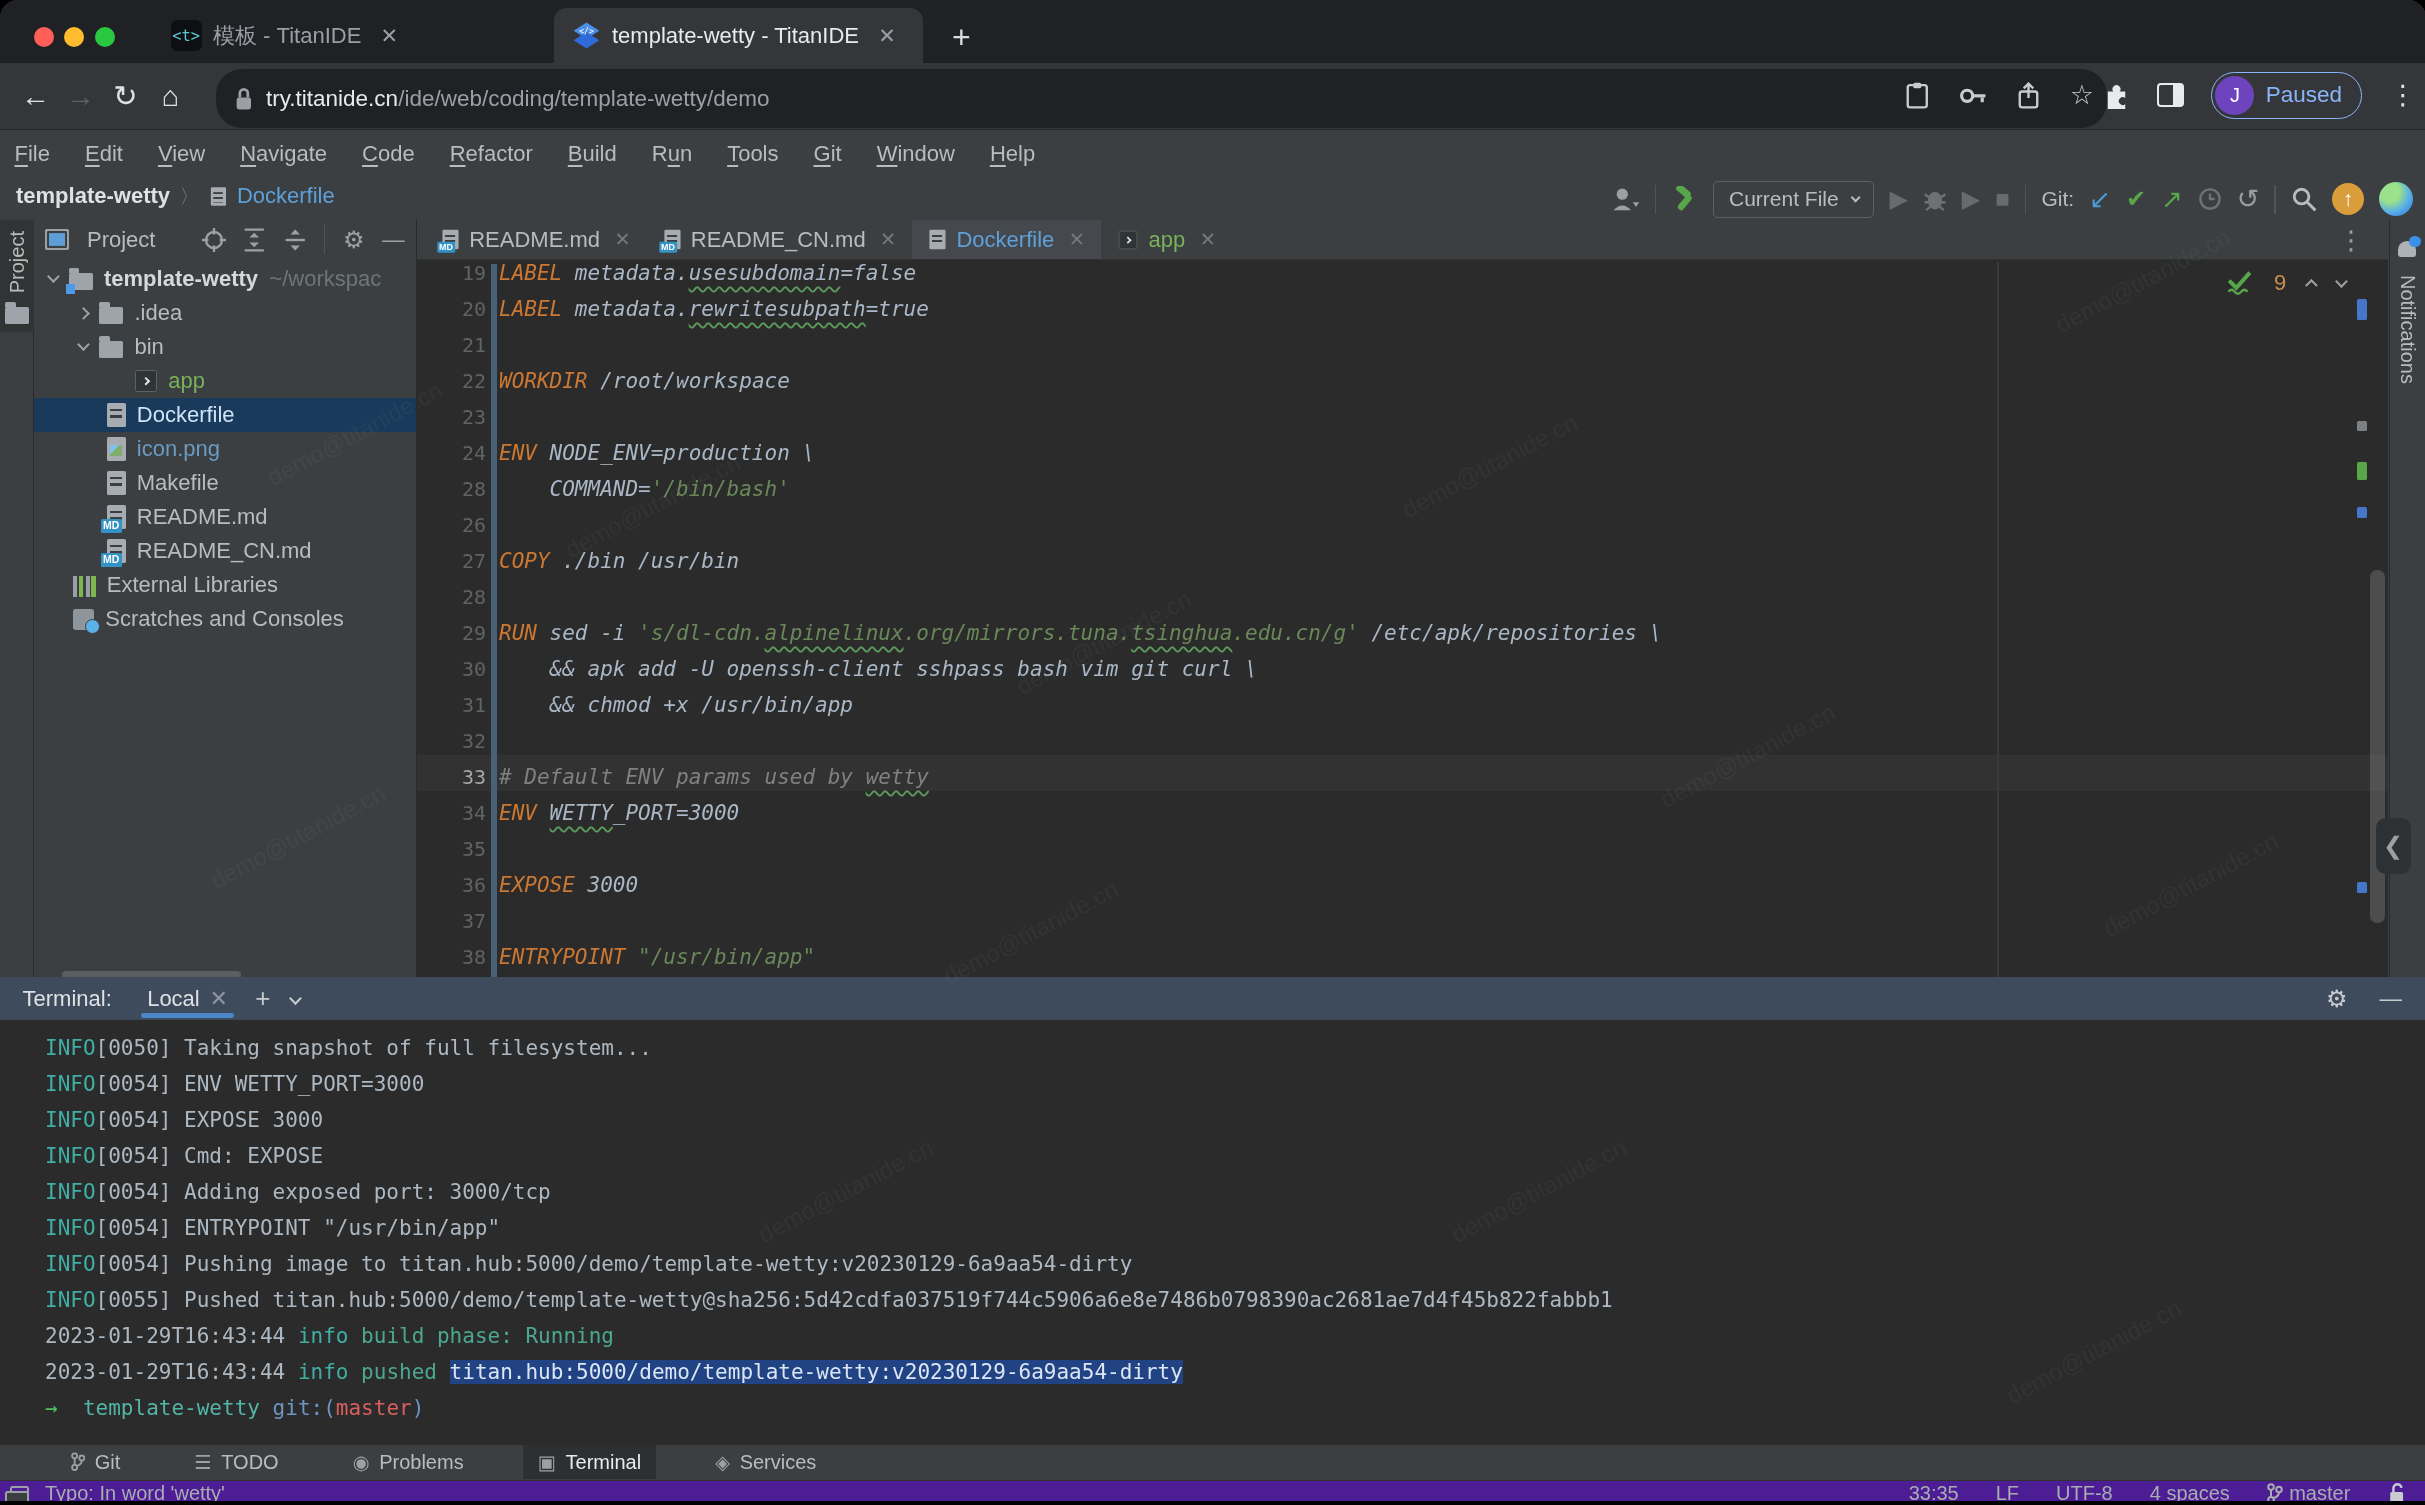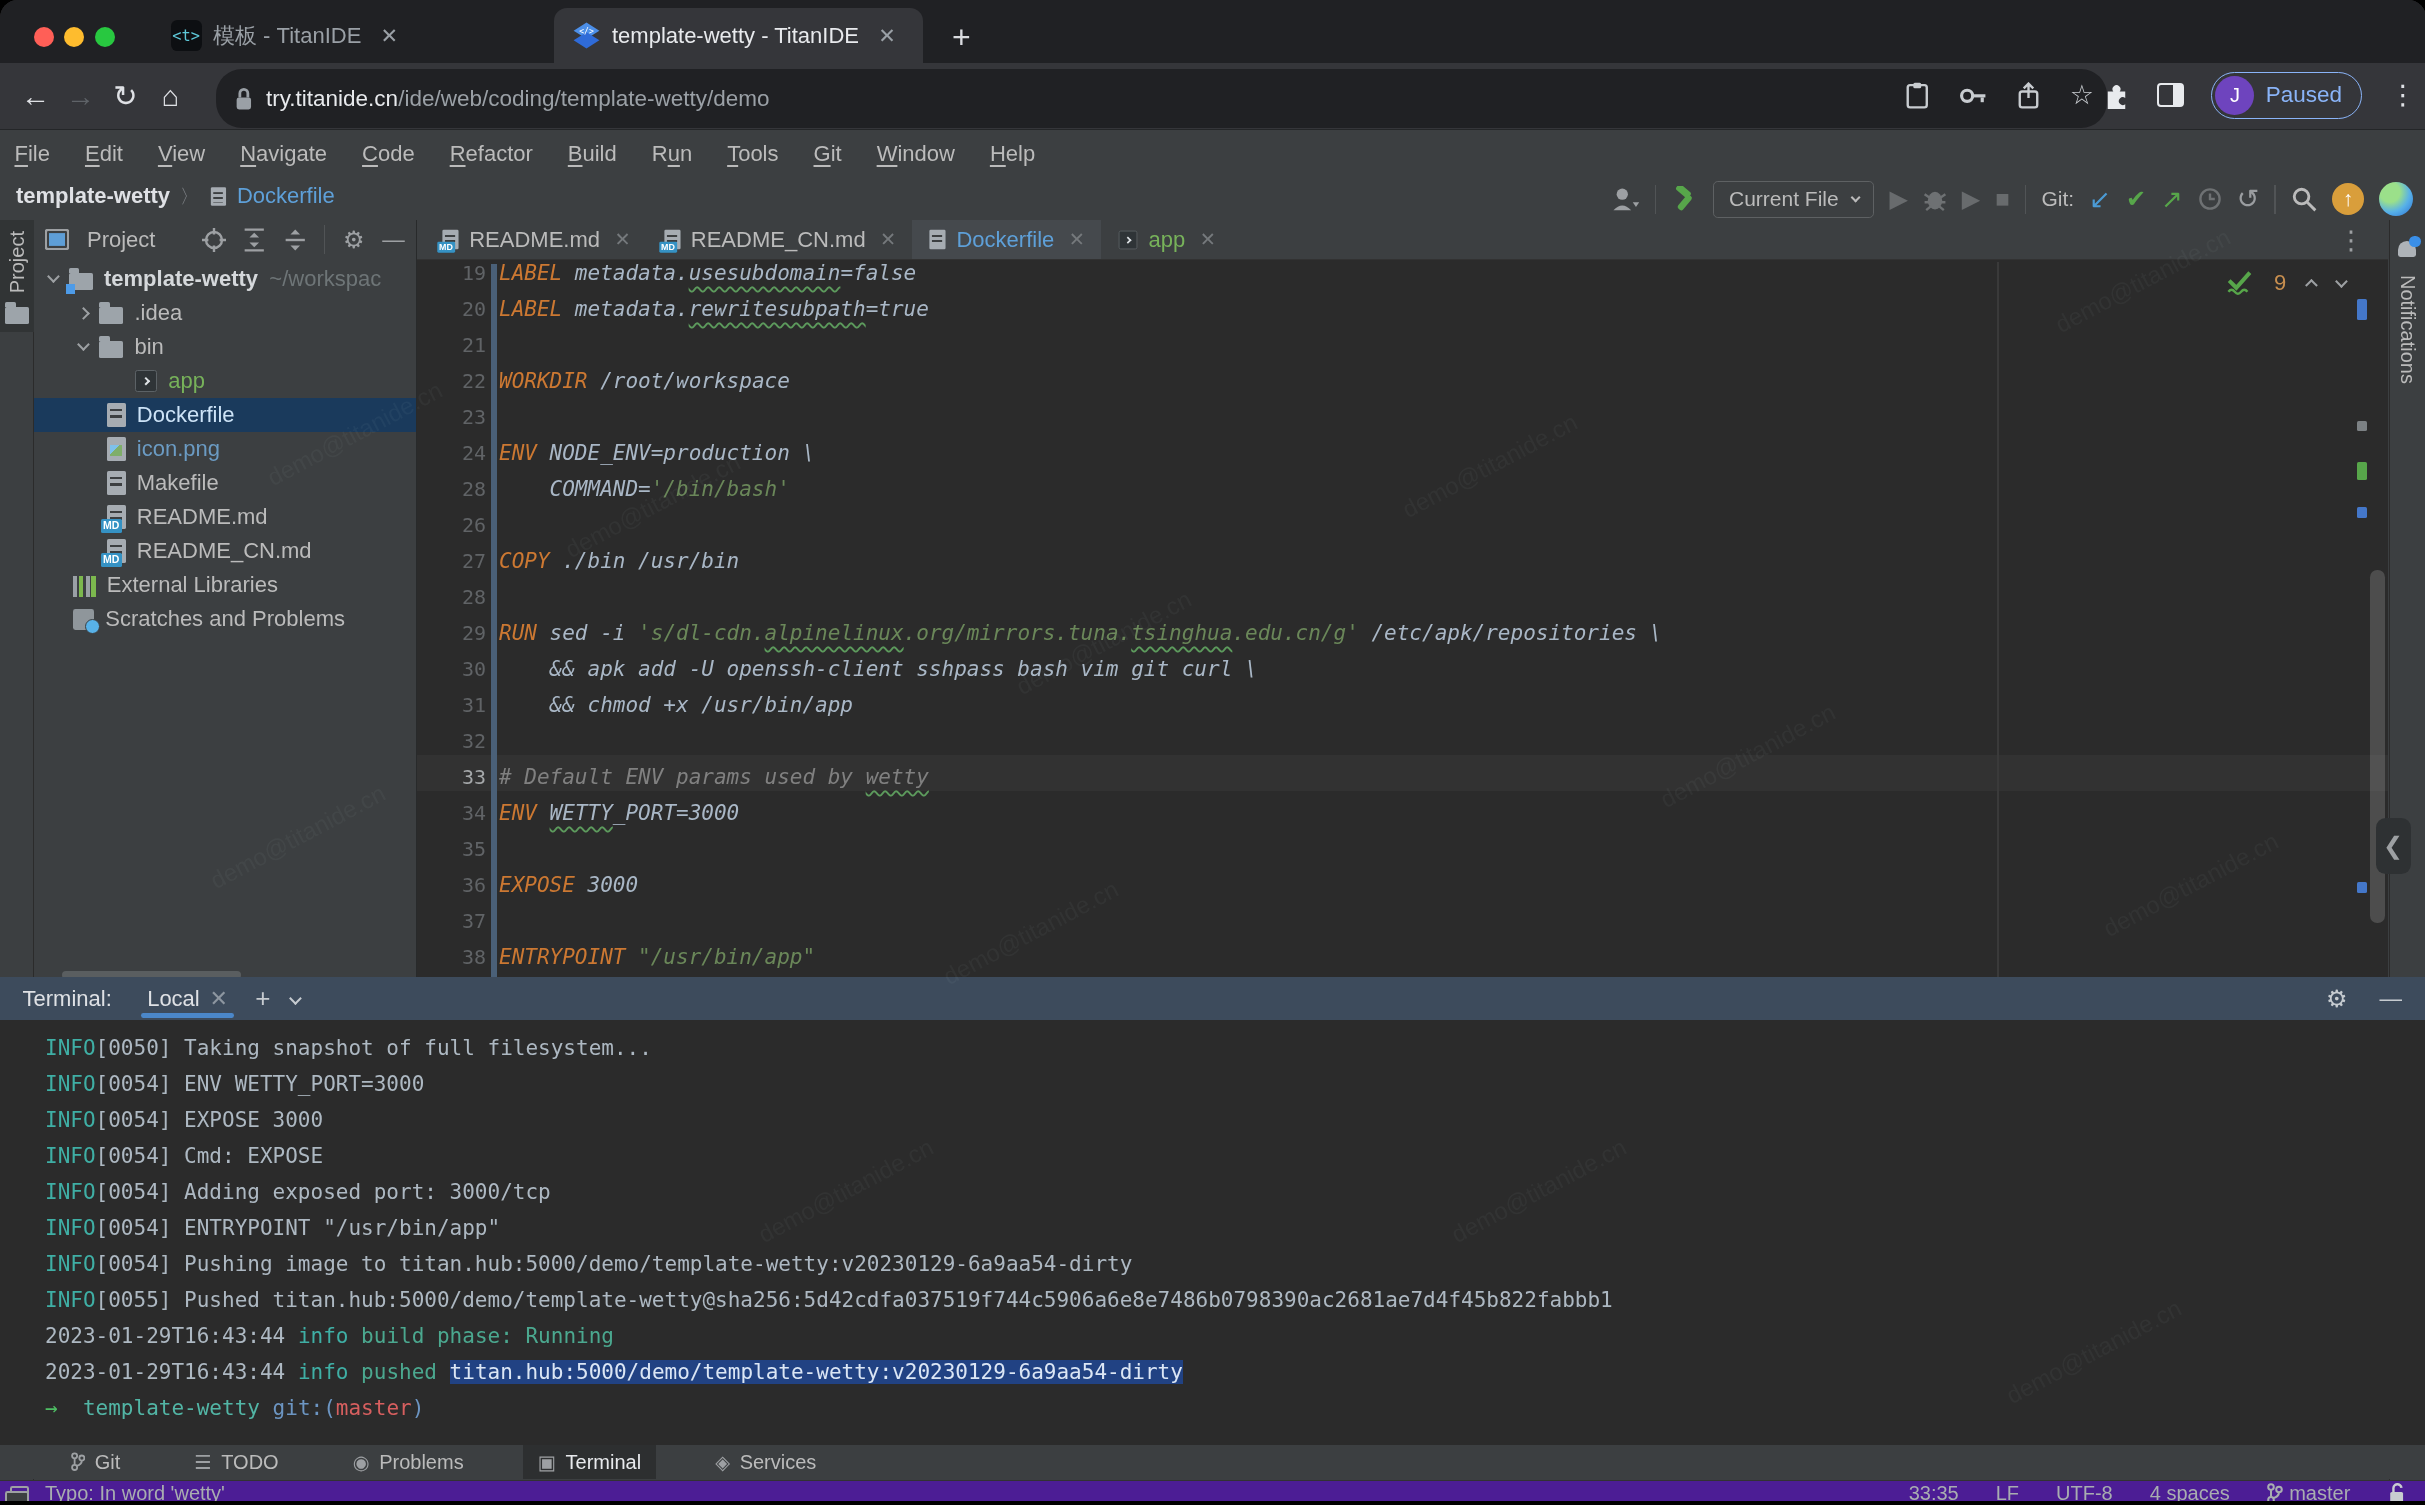--- a/index.html
+++ b/index.html
@@ -369,21 +369,21 @@
                 <span class="mdb">MD</span>
               </span>
               <span class="tlabel" style="margin-left: 11.3px;">README_CN.md</span>
             </div>
             <div class="trow" style="padding-left: 39px;">
               <span class="ic ic-lib"></span>
               <span class="tlabel" style="margin-left: 11.3px;">External Libraries</span>
             </div>
             <div class="trow" style="padding-left: 39px;">
               <span class="ic ic-scratch"></span>
-              <span class="tlabel" style="margin-left: 11.3px;">Scratches and Problems</span>
+              <span class="tlabel" style="margin-left: 11.3px;">Scratches and Consoles</span>
             </div>
           </div>
         <div class="hscroll"></div>
       </div>
 
       <div class="editor">
         <div class="etabs" id="etabs">
             <div class="etab">
               <span class="ic ic-file" style="transform: scale(0.85);">
                 <span class="mdb">MD</span>

